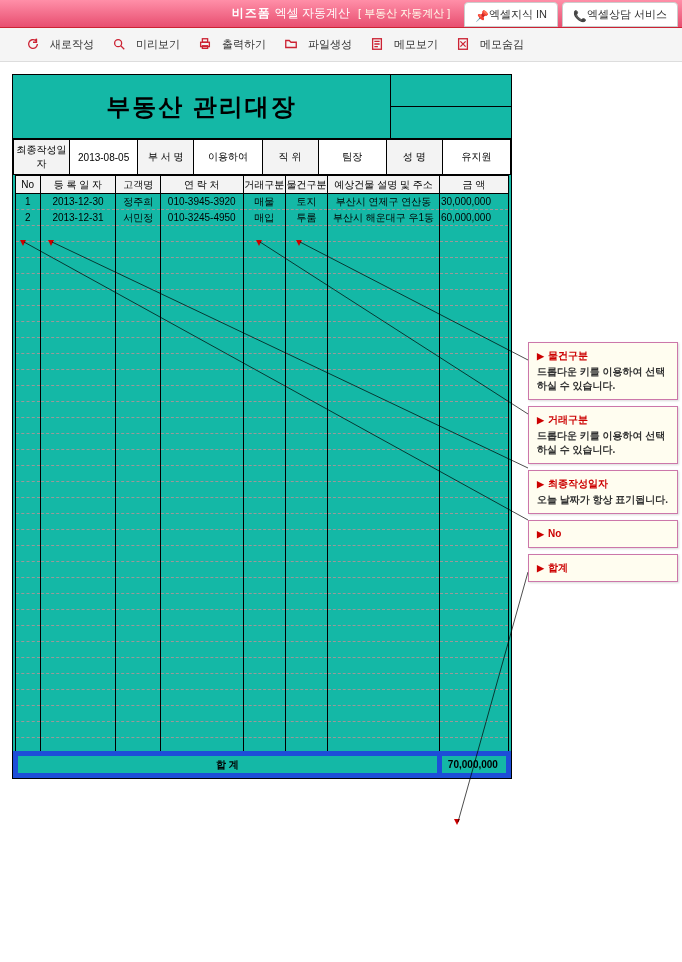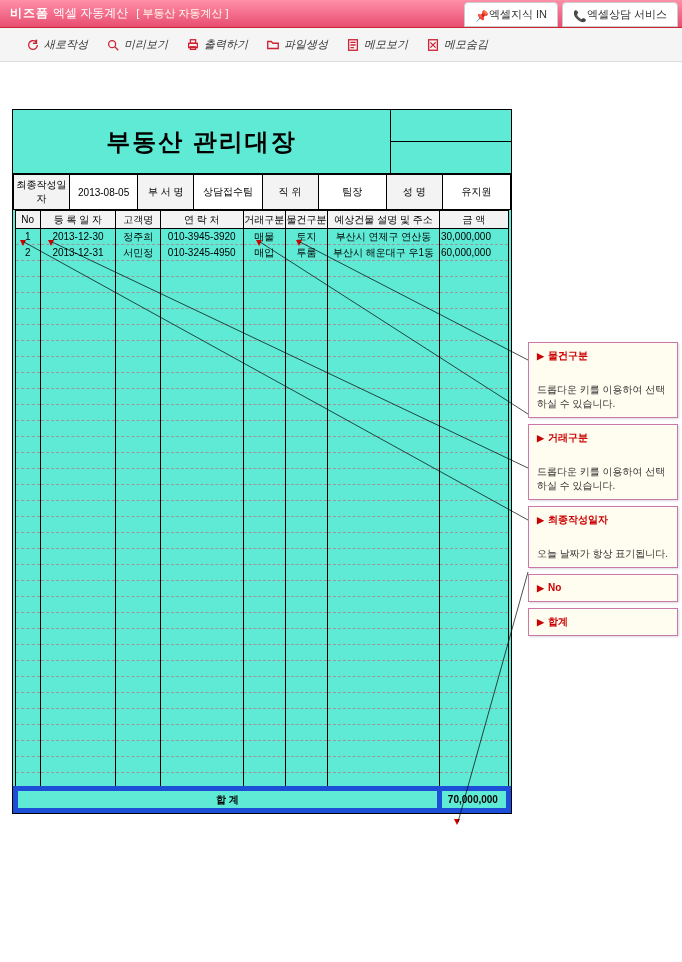--- a/index.html
+++ b/index.html
@@ -1,35 +1,35 @@
 <!DOCTYPE html>
 <html><head>
 <meta charset="utf-8">
 <style>
   * { box-sizing: border-box; margin: 0; padding: 0; }
   body { font-family: "Malgun Gothic", sans-serif; background: #fff; width: 682px; height: 962px; position: relative; overflow: hidden; }
 
   
-  .topbar { background: linear-gradient(#ff8fa8,#e84e70); height: 28px; display:flex; align-items:center; padding:0 10px; color:#fff; font-size:11px; border-bottom:1px solid #c23; position:relative;}
+  .topbar { background: linear-gradient(#ff8fa8,#e84e70); height: 28px; display:flex; align-items:center; padding:0 10px; color:#fff; font-size:11px; border-bottom:1px solid #c23; position:relative;justify-content:center;}
   .topbar .brand { font-weight:bold; font-size:12px; letter-spacing:1px;}
   .topbar .brand-strong { font-weight:400; font-size:12px; }
   .topbar .subtitle { margin-left:8px; font-size:11px; color:#ffe; }
   .topbar .tabs { position:absolute; right:4px; top:2px; display:flex; gap:4px;}
   .topbar .tab { background:#fff; color:#333; border-radius:4px 4px 0 0; padding:4px 10px; font-size:11px; border:1px solid #ccc; display:flex; align-items:center; gap:4px; cursor:pointer;}
   .topbar .tab .ico { width:10px; height:10px; display:inline-block;}
 
   
   .toolbar { background:#f5f5f5; height:34px; display:flex; align-items:center; gap:6px; padding:0 20px; border-bottom:1px solid #ddd;}
-  .tbtn { display:flex; align-items:center; gap:4px; font-size:11px; color:#333; padding:4px 6px; cursor:pointer;font-style:italic;}
+  .tbtn { display:flex; gap:10px; font-size:11px; color:#333; padding:4px 6px; cursor:pointer;}
   .tbtn .ico { width:14px; height:14px; display:inline-flex; align-items:center; justify-content:center; color:#c23; }
   .tbtn .ico svg { width:14px; height:14px; stroke:#c23; fill:none; stroke-width:1.5;}
 
   
   .sheet-wrap { position:relative; padding:12px 12px 0 12px; }
-  .sheet { width:500px; border:1.5px solid #000; background:#5eead4; position:relative;margin-top:35px; }
+  .sheet { width:500px; border:1.5px solid #000; background:#14b8a6; position:relative; }
   .title-row { display:flex; }
   .title-cell { flex:1; border-right:1px solid #000; border-bottom:1.5px solid #000; height:64px; display:flex; align-items:center; justify-content:center;}
   .title-cell h1 { font-size:24px; font-weight:900; letter-spacing:2px;}
   .sig-wrap{ width:120px; border-bottom:1.5px solid #000; display:flex; flex-direction:column;}
   .sig-wrap .srow{flex:1; border-bottom:1px solid #000;}
   .sig-wrap .srow:last-child{border-bottom:none;}
 
   table.meta, table.grid { width:100%; border-collapse:collapse; table-layout:fixed;}
   table.meta td, table.meta th { border:1px solid #000; font-size:10px; padding:3px 2px; text-align:center; height:18px;}
   table.meta th { background:#f3f3f3; font-weight:normal;}
@@ -43,21 +43,21 @@
   table.grid tfoot td.amt { text-align:center; padding-right:2px;}
   
   .col-no{width:22px;} .col-date{width:68px;} .col-cust{width:40px;} .col-tel{width:74px;}
   .col-tt{width:38px;} .col-pt{width:38px;} .col-desc{width:100px;} .col-amt{width:62px;}
 
   
   .callouts { position:absolute; left:528px; top:280px; width:150px; display:flex; flex-direction:column; gap:6px;}
   .callout { border:1px solid #c7a; background:#fffdf0; padding:6px 8px; font-size:10px; line-height:1.4; box-shadow:1px 1px 2px rgba(0,0,0,.15);}
   .callout .ct { color:#c00; font-weight:bold; display:flex; align-items:center; gap:4px;}
   .callout .ct::before { content:"▶"; color:#c00; font-size:9px;}
-  .callout .cd { color:#333; margin-top:20px;}
+  .callout .cd { color:#333; margin-top:2px;font-weight:bold;}
 
   
   svg.connectors { position:absolute; left:0; top:0; pointer-events:none;}
   .tri { fill:#c00;}
 </style>
 </head>
 <body>
 
 <div class="topbar">
   <span class="brand">비즈폼</span>
@@ -142,21 +142,21 @@
         <div class="srow"></div>
       </div>
     </div>
 
     <table class="meta">
       <tbody>
           <tr>
         <th class="lbl">최종작성일자</th>
         <td class="val">2013-08-05</td>
         <th class="lbl">부 서 명</th>
-        <td class="val">상담접수팀</td>
+        <td class="val">이용하여</td>
         <th class="lbl">직   위</th>
         <td class="val">팀장</td>
         <th class="lbl">성   명</th>
         <td class="val">유지원</td>
       </tr>
     </tbody>
       </table>
 
     <table class="grid">
       <colgroup>

